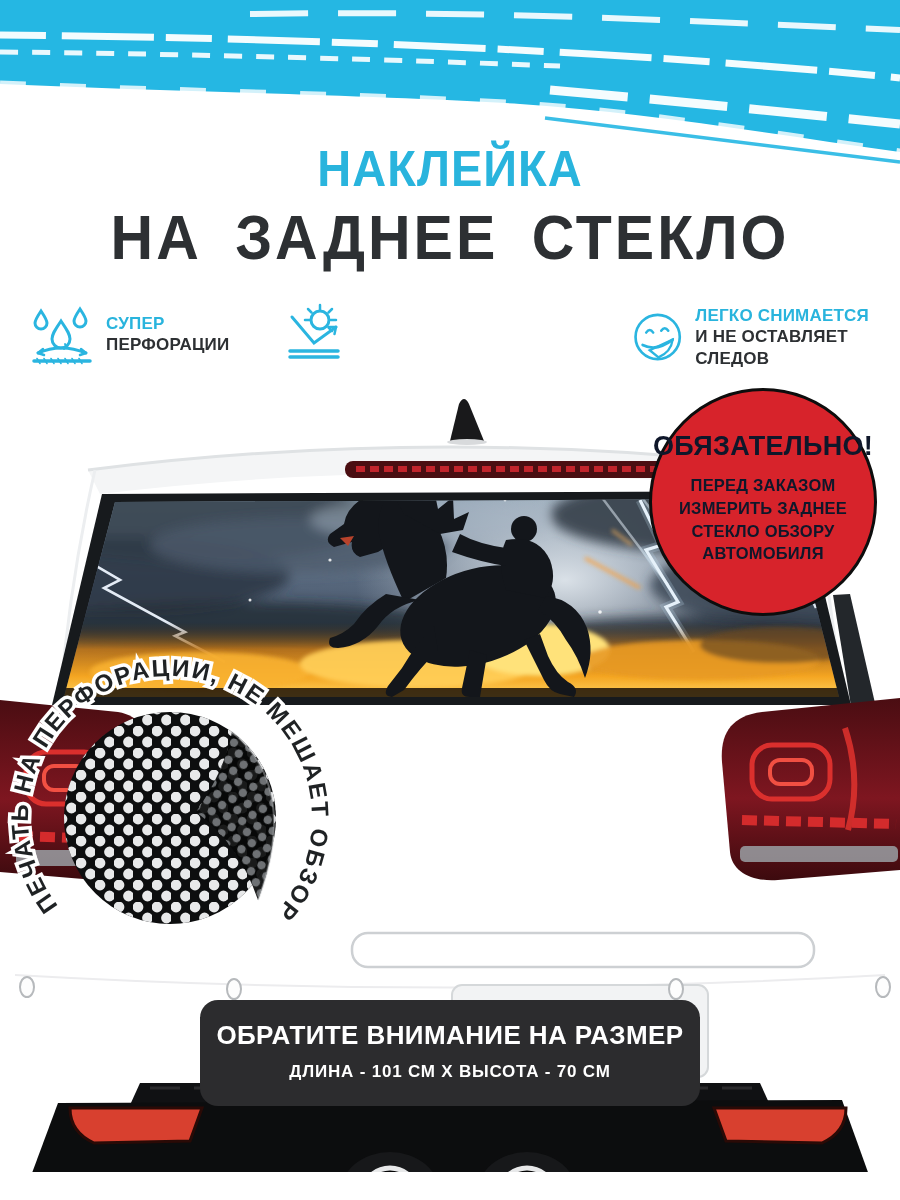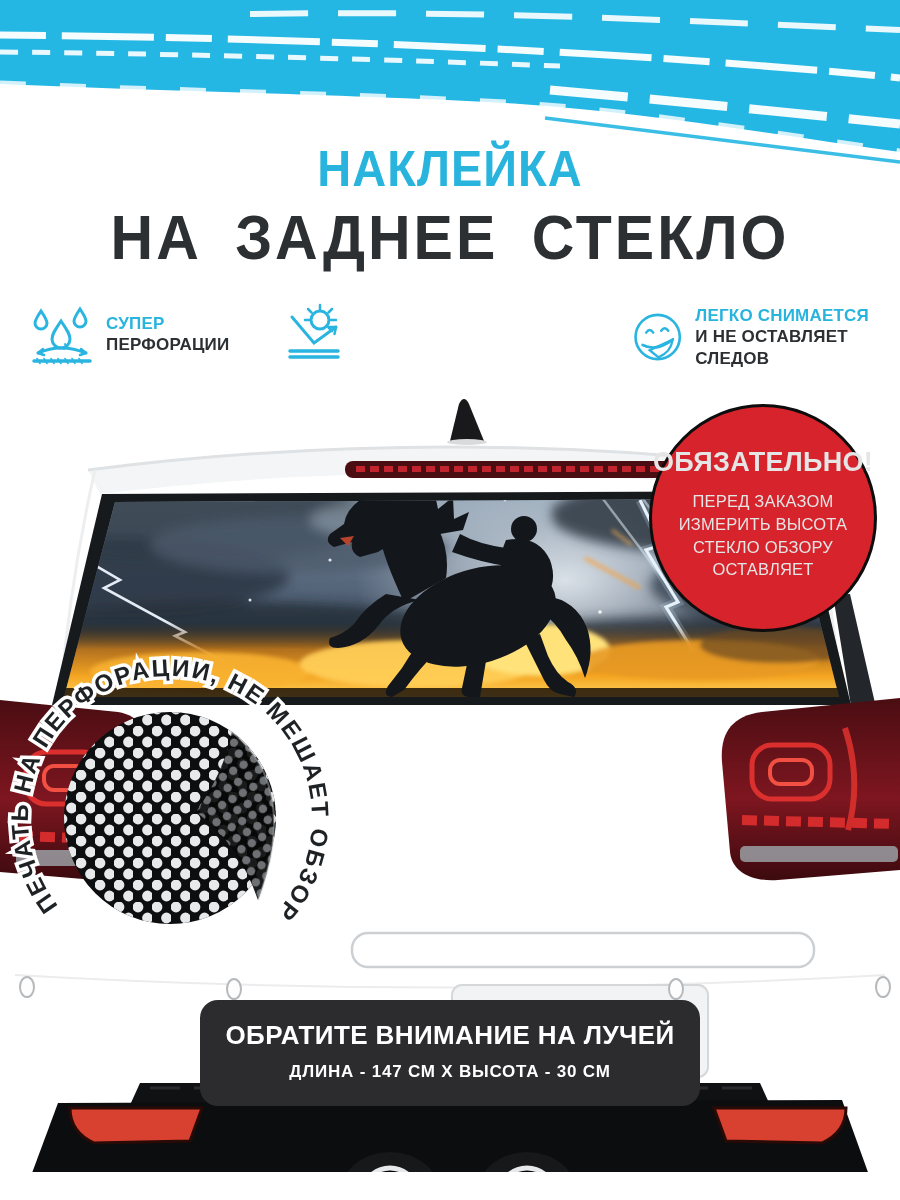--- a/index.html
+++ b/index.html
@@ -16,25 +16,25 @@
   
   .feature{display:flex;align-items:center;gap:12px;}
   .f1{left:30px;top:303px;}
   .f2{left:286px;top:303px;}
   .f3{left:632px;top:305px;}
   .ftext{display:flex;flex-direction:column;line-height:1.25;justify-content:space-between;}
   .fline1{color:#29b4dd;font-size:17px;font-weight:800;letter-spacing:.2px;}
   .fline2{color:#2d3033;font-size:17px;font-weight:800;letter-spacing:.2px;}
 
   
-  .badge{left:649px;top:404px;width:222px;height:222px;border-radius:50%;
+  .badge{left:649px;top:388px;width:222px;height:222px;border-radius:50%;
          background:#d7232b;border:3px solid #0d0d0d;z-index:30;
-         display:flex;flex-direction:column;align-items:center;text-align:center;color:#e5e5e5;}
+         display:flex;flex-direction:column;align-items:center;text-align:center;color:#0f172a;}
   .badge-title{margin-top:40px;font-size:27px;font-weight:800;letter-spacing:.3px;}
-  .badge-lines{margin-top:12px;font-size:16.5px;font-weight:400;line-height:1.38;letter-spacing:.2px;}
+  .badge-lines{margin-top:12px;font-size:16.5px;font-weight:700;line-height:1.38;letter-spacing:.2px;}
 
   
   .sizebox{left:200px;top:1000px;width:500px;height:106px;border-radius:18px;
            background:#2c2c2e;z-index:40;display:flex;flex-direction:column;
            align-items:center;text-align:center;color:#fff;}
   .size-title{margin-top:20px;font-size:26px;font-weight:800;letter-spacing:.4px;}
   .size-dims{margin-top:11px;font-size:17px;font-weight:800;letter-spacing:.8px;}
 
   svg{display:block;}
 </style>
@@ -274,24 +274,24 @@
     <path d="M232 732 Q300 788 258 900" fill="none" stroke="#b9babc" stroke-width="2" opacity="0.45"></path>
     <text font-family="Liberation Sans, sans-serif" font-size="24" font-weight="800" letter-spacing="2" fill="#1f2224" stroke="#ffffff" stroke-width="7" style="paint-order:stroke fill;">
       <textPath href="#arcPath" startOffset="4">ПЕЧАТЬ НА ПЕРФОРАЦИИ, НЕ МЕШАЕТ ОБЗОРУ</textPath>
     </text>
   </svg>
 
   <div class="abs badge">
     <div class="badge-title">ОБЯЗАТЕЛЬНО!</div>
     <div class="badge-lines">
       <div>ПЕРЕД ЗАКАЗОМ</div>
-      <div>ИЗМЕРИТЬ ВЫСОТА</div>
+      <div>ИЗМЕРИТЬ ЗАДНЕЕ</div>
       <div>СТЕКЛО ОБЗОРУ</div>
-      <div>ОСТАВЛЯЕТ</div>
+      <div>АВТОМОБИЛЯ</div>
     </div>
   </div>
 
   <div class="abs sizebox">
-    <div class="size-title">ОБРАТИТЕ ВНИМАНИЕ НА ЛУЧЕЙ</div>
-    <div class="size-dims">ДЛИНА - 147 СМ X ВЫСОТА - 30 СМ</div>
+    <div class="size-title">ОБРАТИТЕ ВНИМАНИЕ НА РАЗМЕР</div>
+    <div class="size-dims">ДЛИНА - 101 СМ X ВЫСОТА - 70 СМ</div>
   </div>
 
 </div>
 
 </body></html>

